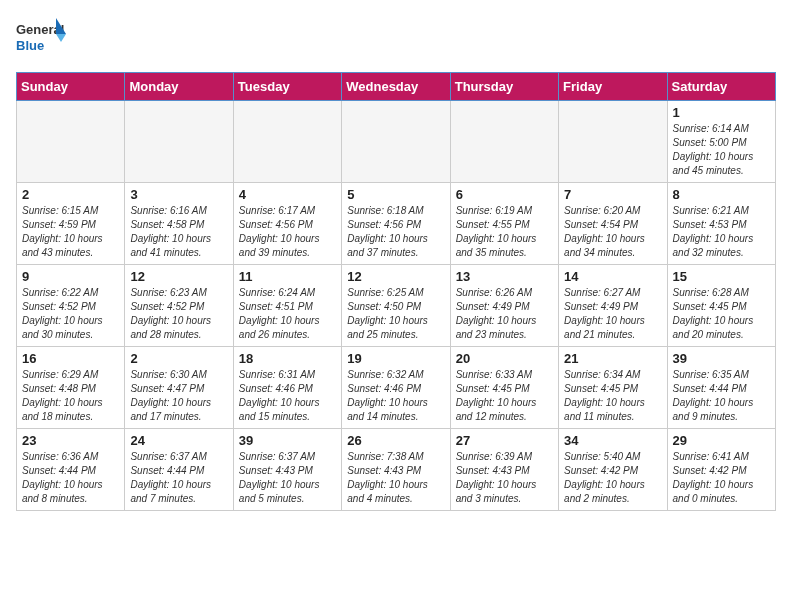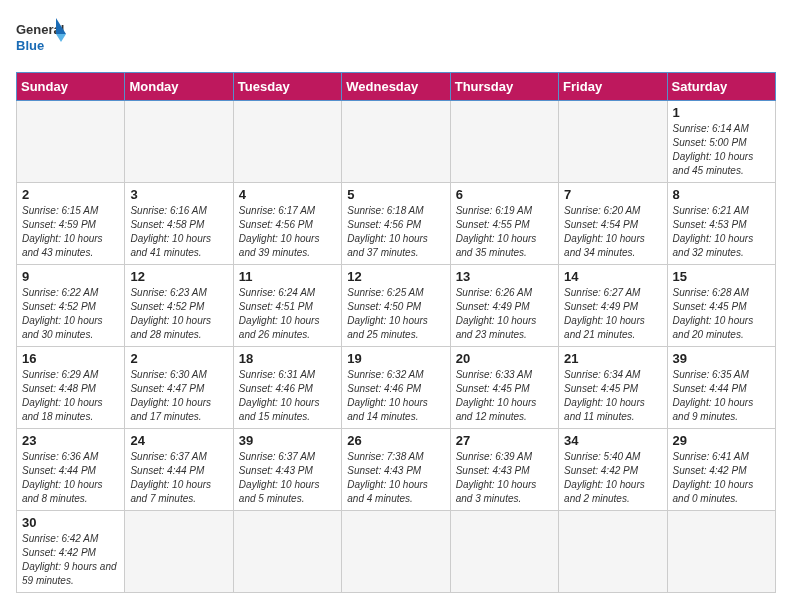--- a/index.html
+++ b/index.html
@@ -291,28 +291,14 @@
 Sunset: 4:42 PM
 Daylight: 10 hours and 2 minutes.</div>
         </td>
         <td>
           <span class="day-num">29</span>
           <div class="day-info">Sunrise: 6:41 AM
 Sunset: 4:42 PM
 Daylight: 10 hours and 0 minutes.</div>
         </td>
       </tr>
-      <tr class="last-row">
-        <td>
-          <span class="day-num">30</span>
-          <div class="day-info">Sunrise: 6:42 AM
-Sunset: 4:42 PM
-Daylight: 9 hours and 59 minutes.</div>
-        </td>
-        <td class="empty"></td>
-        <td class="empty"></td>
-        <td class="empty"></td>
-        <td class="empty"></td>
-        <td class="empty"></td>
-        <td class="empty"></td>
-      </tr>
     </tbody>
 </table>
 
 </body></html>

